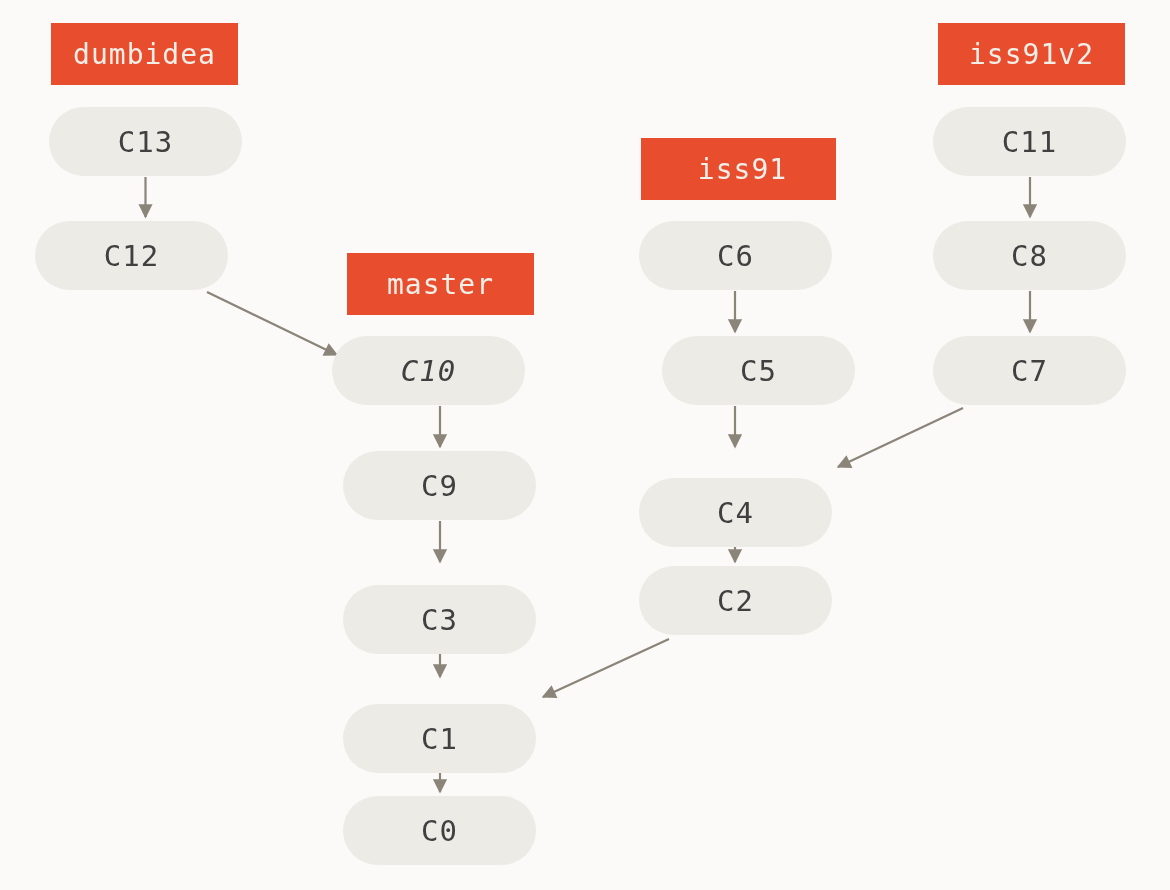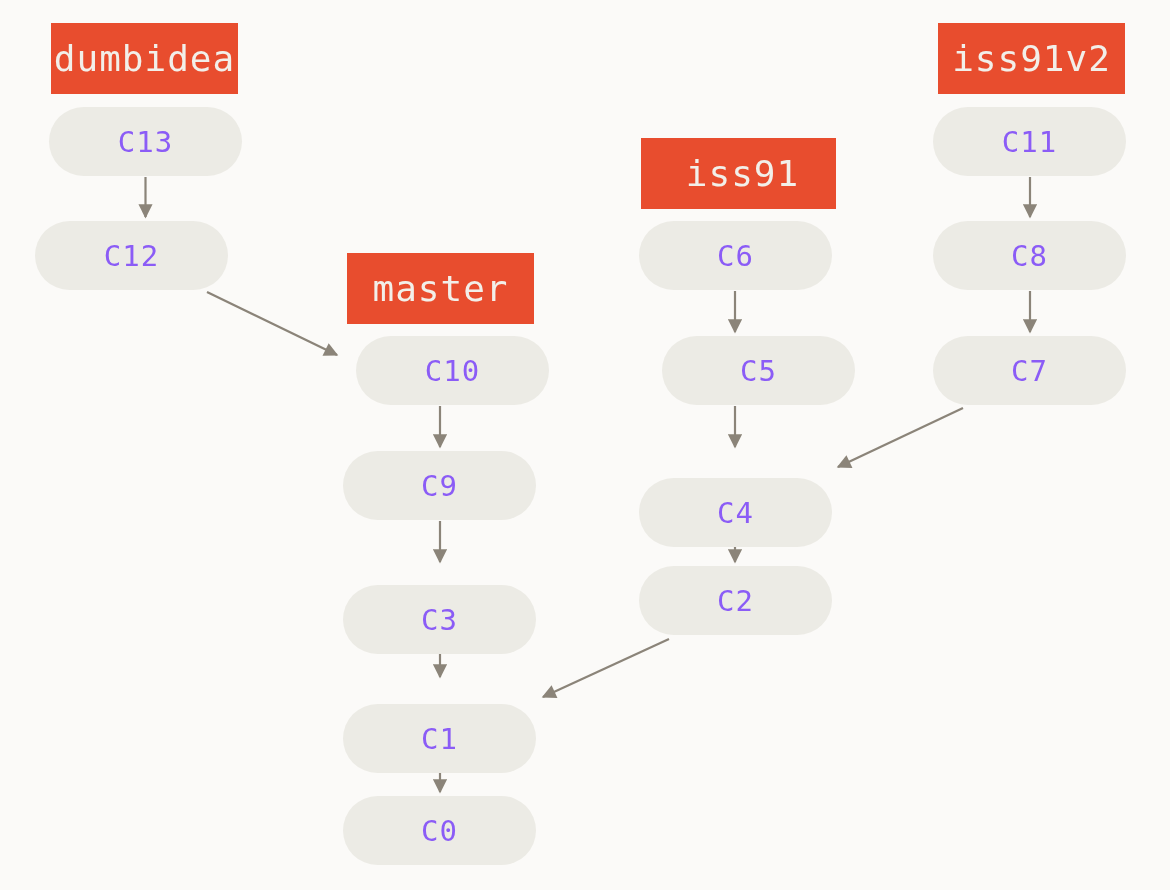--- a/index.html
+++ b/index.html
@@ -26,32 +26,32 @@
   .commit-node {
     position: absolute;
     width: 193px;
     height: 69px;
     background: #ecebe5;
     border-radius: 35px;
     display: flex;
     align-items: center;
     justify-content: center;
     font-size: 29px;
-    color: #8b5cf6;
+    color: #404040;
     letter-spacing: 1px;
   }
   .branch-label {
     position: absolute;
     width: 187px;
-    height: 71px;
+    height: 62px;
     background: #e84d2e;
     display: flex;
     align-items: center;
     justify-content: center;
-    font-size: 36px;
+    font-size: 28px;
     color: #f2efe9;
     letter-spacing: 1px;
   }
 </style>
 </head>
 <body>
 
 <div id="canvas">
   <svg id="edge-layer" width="1170" height="890" viewBox="0 0 1170 890" xmlns="http://www.w3.org/2000/svg">
     <defs>
@@ -75,21 +75,21 @@
         <line x1="963" y1="408" x2="838" y2="467" stroke="#8b8479" stroke-width="2.2" marker-end="url(#arrowhead)"></line>
       </g>
   </svg>
   <div id="nodes">
       <div class="branch-label" style="left: 51px; top: 23px;">dumbidea</div>
       <div class="branch-label" style="left: 347px; top: 253px;">master</div>
       <div class="branch-label" style="left: 641px; top: 138px; padding-left: 8px;">iss91</div>
       <div class="branch-label" style="left: 938px; top: 23px;">iss91v2</div>
       <div class="commit-node" style="left: 49px; top: 107px;">C13</div>
       <div class="commit-node" style="left: 35px; top: 221px;">C12</div>
-      <div class="commit-node" style="left: 356px; top: 336px;">C10</div>
+      <div class="commit-node" style="left: 332px; top: 336px; font-style: italic;">C10</div>
       <div class="commit-node" style="left: 343px; top: 451px;">C9</div>
       <div class="commit-node" style="left: 343px; top: 566px; margin-top: 19px;">C3</div>
       <div class="commit-node" style="left: 343px; top: 704px;">C1</div>
       <div class="commit-node" style="left: 343px; top: 796px;">C0</div>
       <div class="commit-node" style="left: 639px; top: 221px;">C6</div>
       <div class="commit-node" style="left: 662px; top: 336px;">C5</div>
       <div class="commit-node" style="left: 639px; top: 451px; margin-top: 27px;">C4</div>
       <div class="commit-node" style="left: 639px; top: 566px;">C2</div>
       <div class="commit-node" style="left: 933px; top: 107px;">C11</div>
       <div class="commit-node" style="left: 933px; top: 221px;">C8</div>

